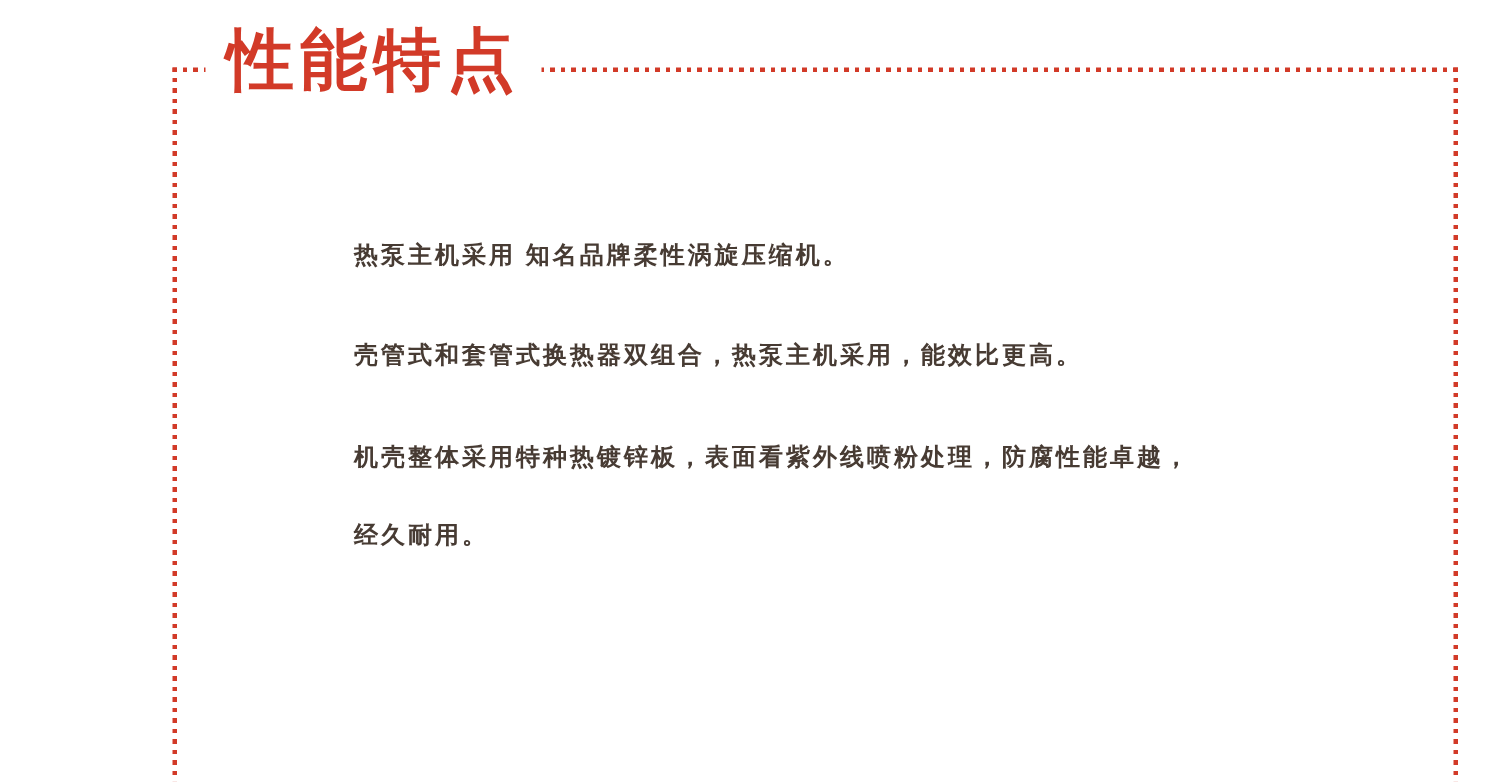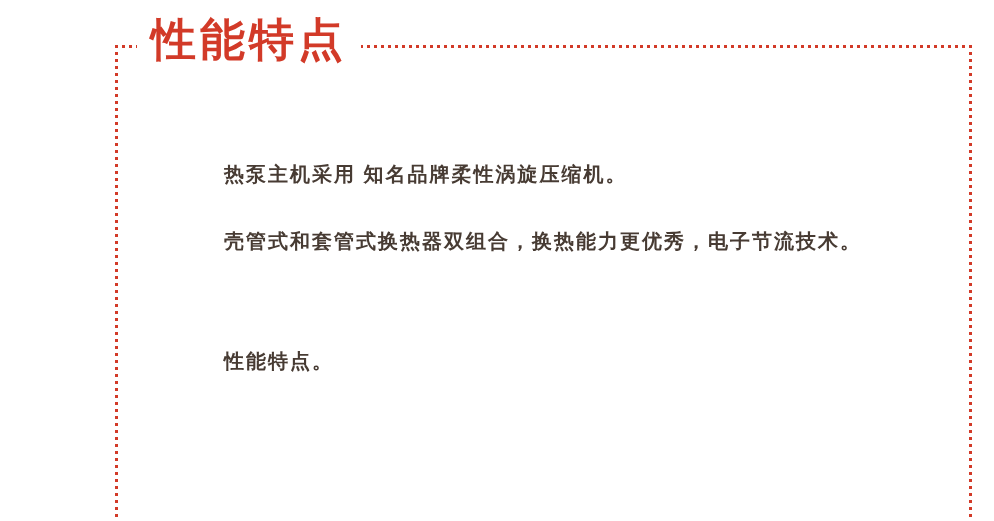--- a/index.html
+++ b/index.html
@@ -43,23 +43,23 @@
     font-size: 45px;
     line-height: 1.25;
     font-weight: 800;
     letter-spacing: 4px;
     white-space: nowrap;
     z-index: 2;
   }
 
   .line {
     position: absolute;
-    left: 224px;
+    left: 236px;
     color: var(--text, #473b33);
-    font-size: 20px;
+    font-size: 16px;
     font-weight: 700;
     letter-spacing: 2px;
     line-height: 1.3;
     white-space: nowrap;
     z-index: 1;
   }
   .l0 { top: 161px; }
   .l1 { top: 228px; }
   .l2 { top: 296px; }
   .l3 { top: 348px; }
@@ -70,15 +70,16 @@
 <body>
 
 <div class="stage">
   <div class="dot-h border-top"></div>
   <div class="dot-v border-left"></div>
   <div class="dot-v border-right"></div>
 
   <h1 class="title">性能特点</h1>
 
   <div class="line l0">热泵主机采用 知名品牌柔性涡旋压缩机。</div>
-  <div class="line l1">壳管式和套管式换热器双组合，换热能力更优秀，电子节流技术。</div>
-  <div class="line l3">性能特点。</div>
+  <div class="line l1">壳管式和套管式换热器双组合，热泵主机采用，能效比更高。</div>
+  <div class="line l2">机壳整体采用特种热镀锌板，表面看紫外线喷粉处理，防腐性能卓越，</div>
+  <div class="line l3">经久耐用。</div>
 </div>
 
 </body></html>

